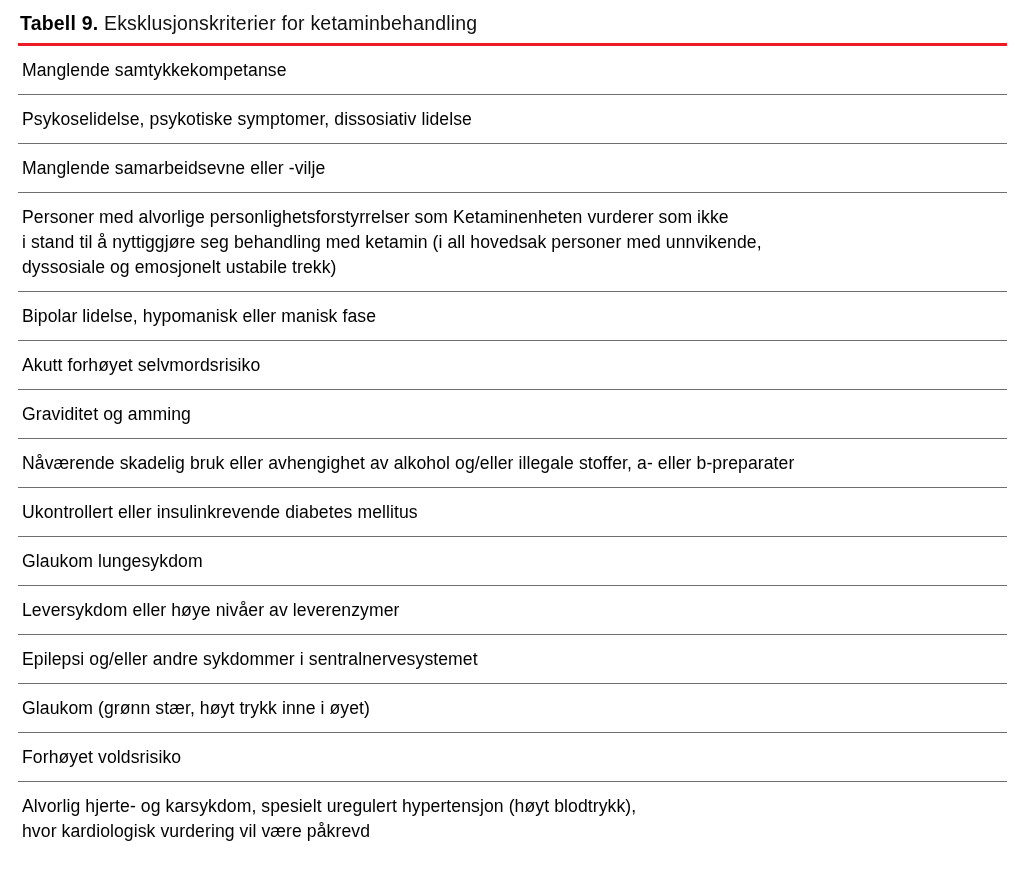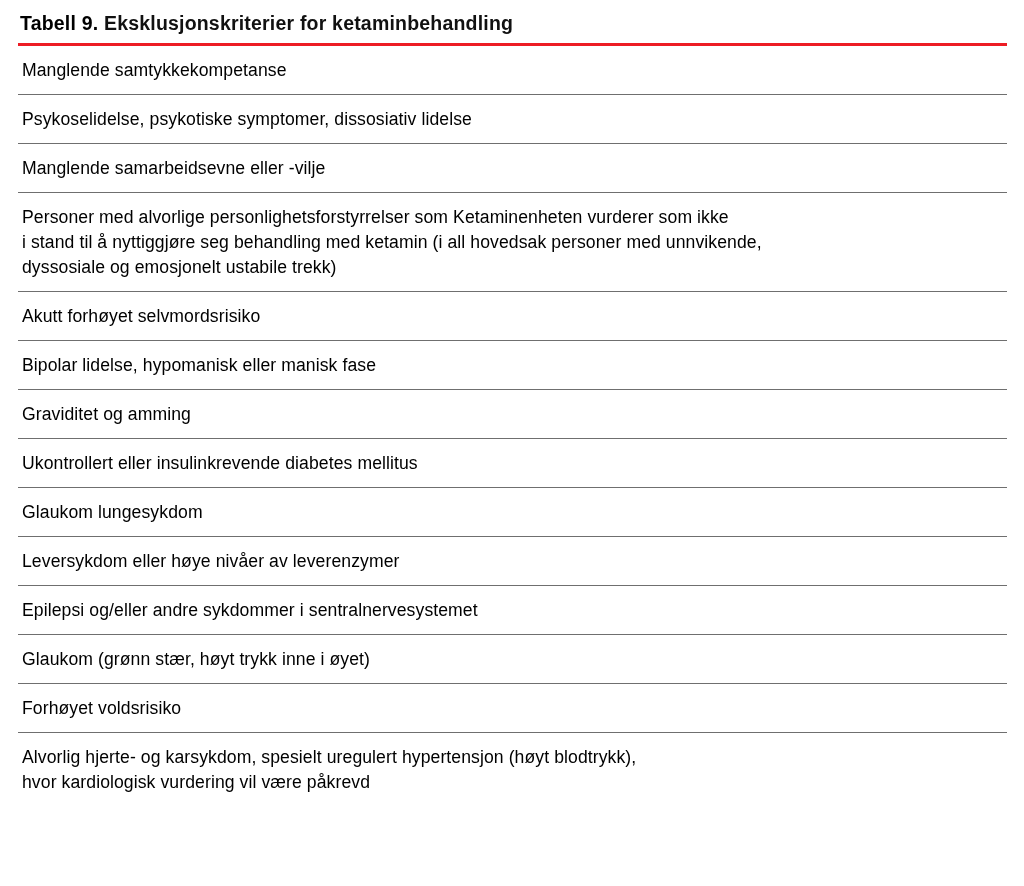--- a/index.html
+++ b/index.html
@@ -32,21 +32,21 @@
     font-weight: 400;
     color: #111111;
     letter-spacing: 0.01em;
     white-space: nowrap;
   }
   .caption-label {
     font-weight: 700;
     color: #000000;
   }
   .caption-text {
-    font-weight: 700;
+    font-weight: 400;
   }
 
   
   .rule-red {
     margin: 7px 17px 0 18px;
     height: 3px;
     background: #ed1c24;
     border: 0;
     padding: 0;
   }
@@ -107,31 +107,36 @@
         </tr>
         <tr>
           <td>
             <span class="cell-line">Personer med alvorlige personlighetsforstyrrelser som Ketaminenheten vurderer som ikke</span>
             <span class="cell-line">i stand til å nyttiggjøre seg behandling med ketamin (i all hovedsak personer med unnvikende,</span>
             <span class="cell-line">dyssosiale og emosjonelt ustabile trekk)</span>
           </td>
         </tr>
         <tr>
           <td>
+            <span class="cell-line">Bipolar lidelse, hypomanisk eller manisk fase</span>
+          </td>
+        </tr>
+        <tr>
+          <td>
             <span class="cell-line">Akutt forhøyet selvmordsrisiko</span>
           </td>
         </tr>
         <tr>
           <td>
-            <span class="cell-line">Bipolar lidelse, hypomanisk eller manisk fase</span>
+            <span class="cell-line">Graviditet og amming</span>
           </td>
         </tr>
         <tr>
           <td>
-            <span class="cell-line">Graviditet og amming</span>
+            <span class="cell-line">Nåværende skadelig bruk eller avhengighet av alkohol og/eller illegale stoffer, a- eller b-preparater</span>
           </td>
         </tr>
         <tr>
           <td>
             <span class="cell-line">Ukontrollert eller insulinkrevende diabetes mellitus</span>
           </td>
         </tr>
         <tr>
           <td>
             <span class="cell-line">Glaukom lungesykdom</span>

